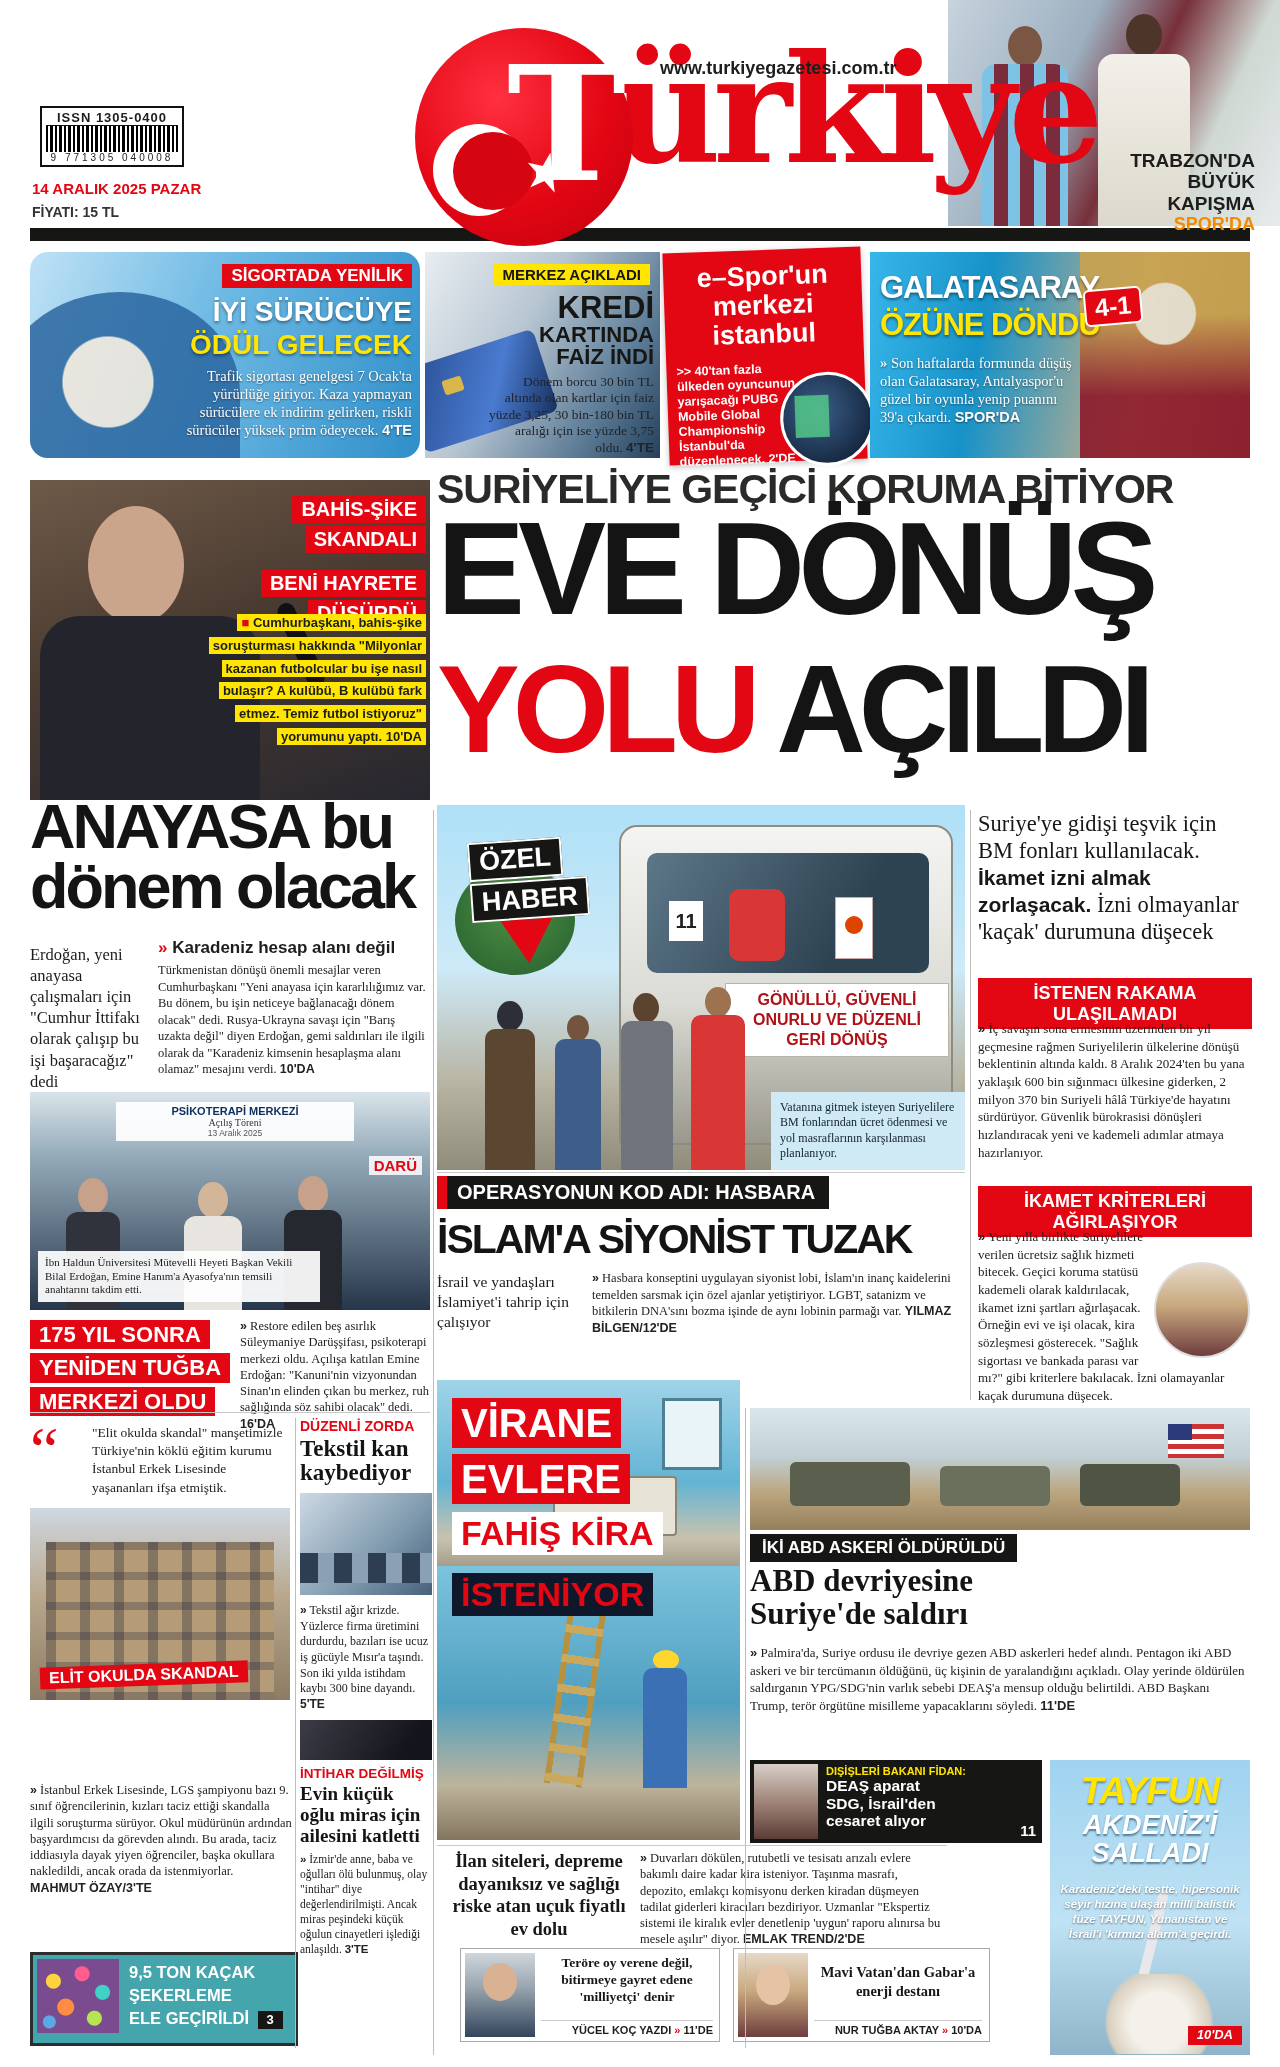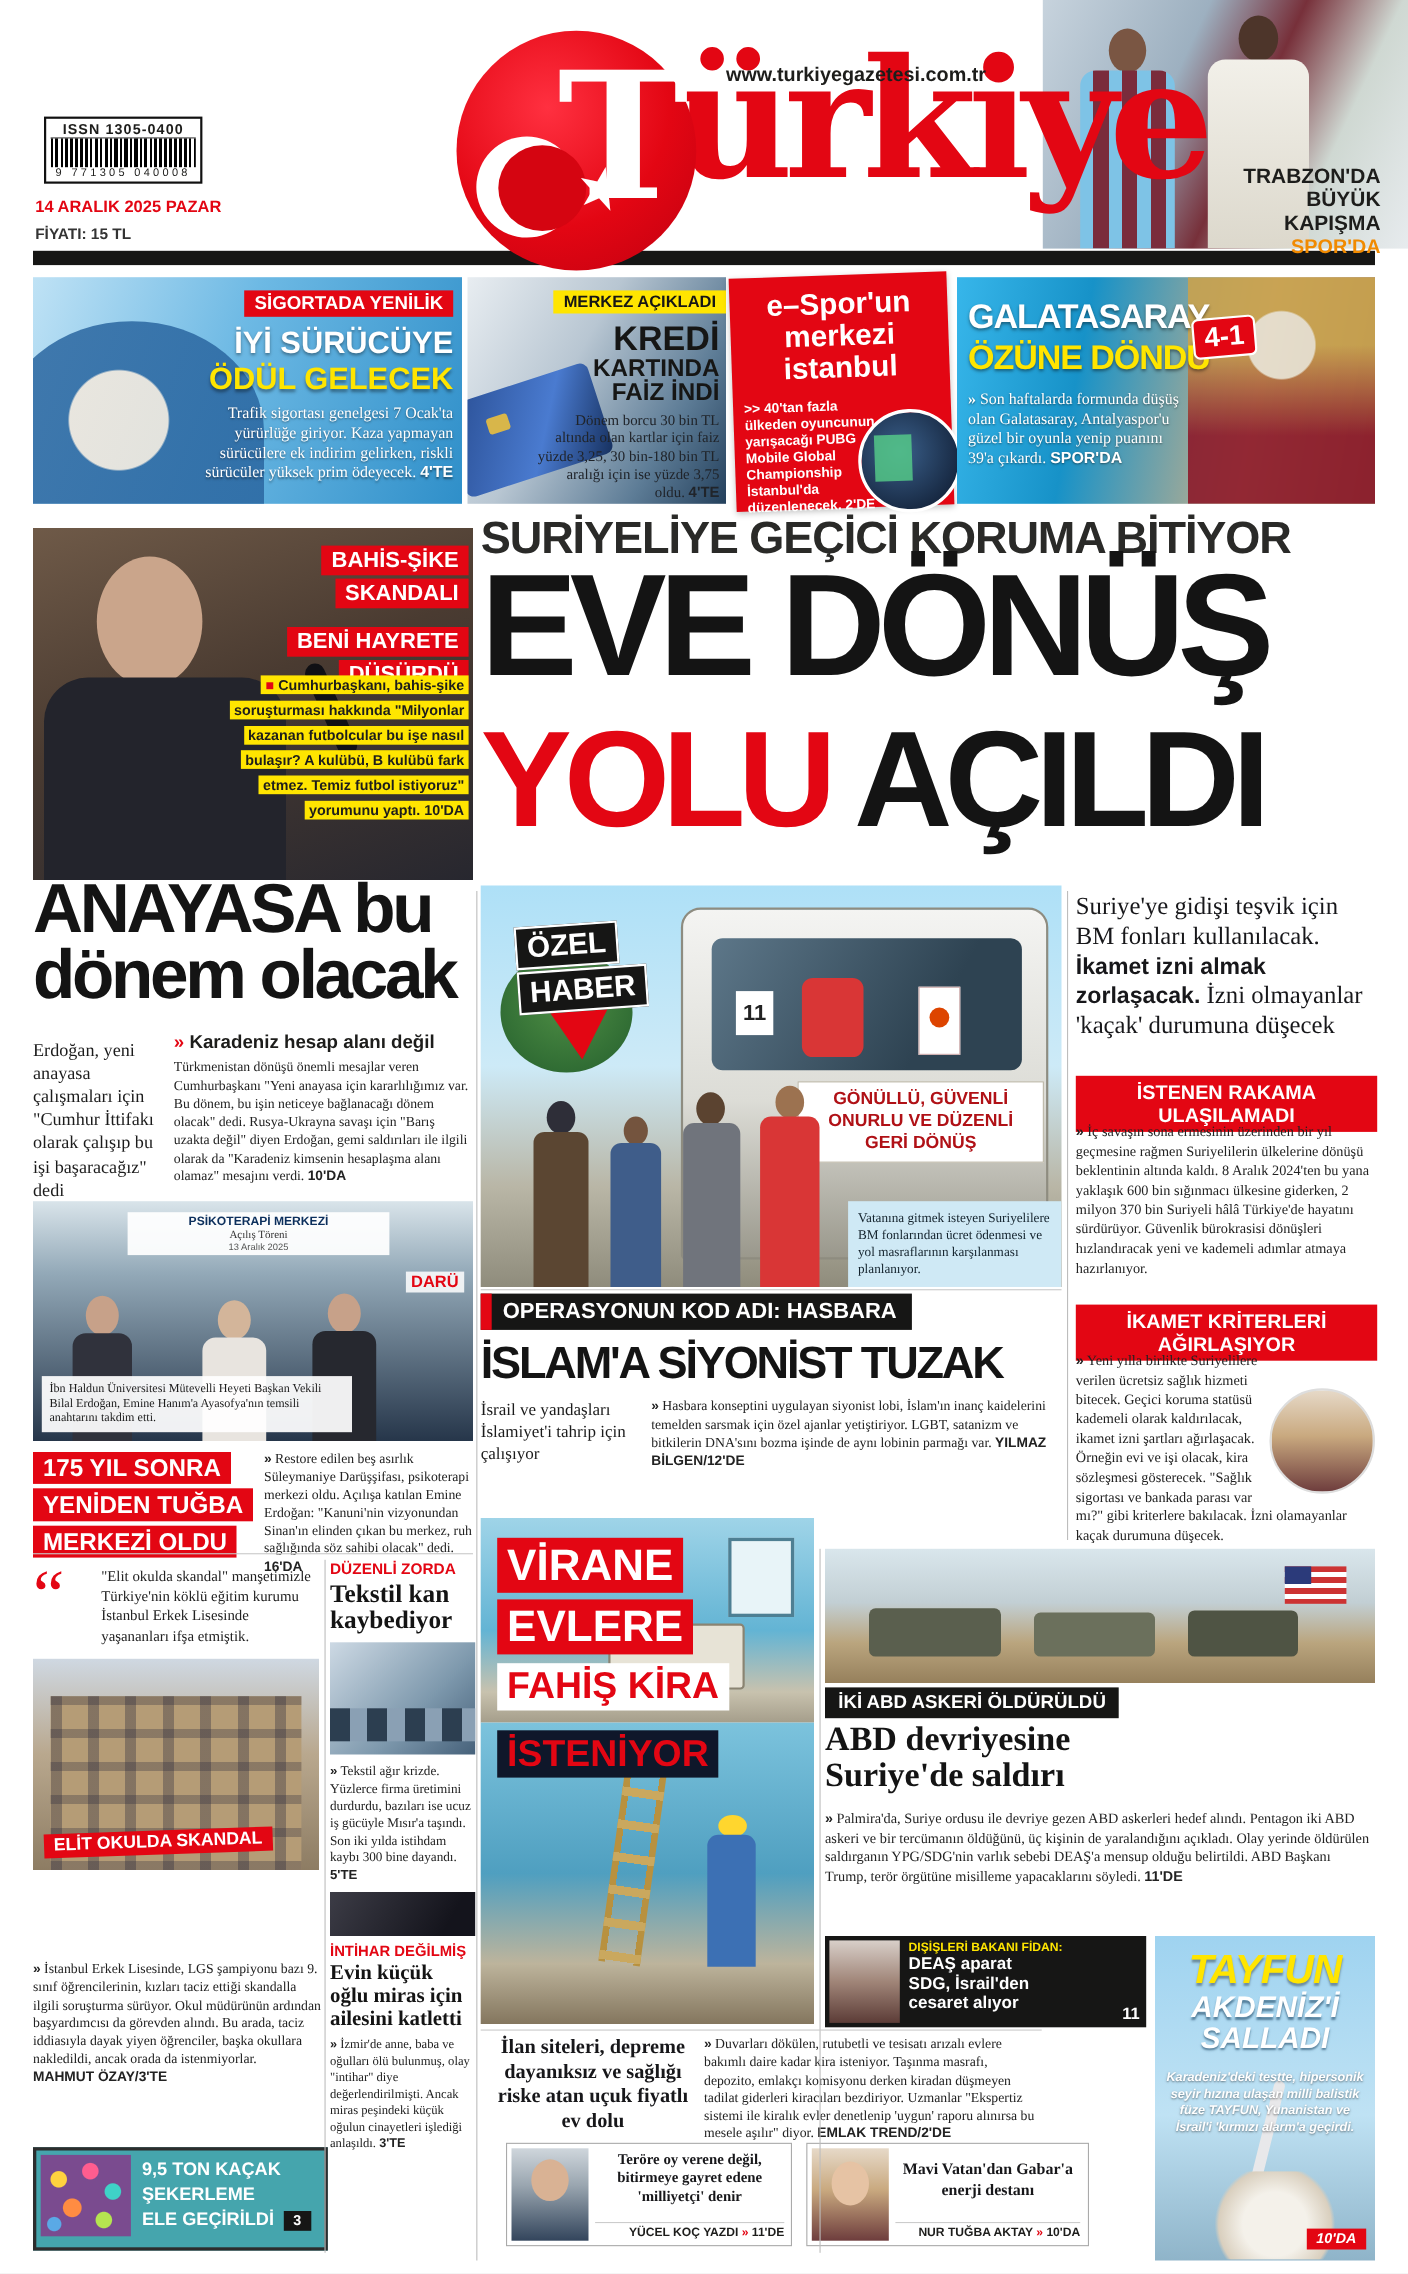--- a/index.html
+++ b/index.html
@@ -18,21 +18,21 @@
   .t-org{color:#f18a00;}
   .badge{display:inline-block;padding:2px 9px;font-weight:900;line-height:1.15;}
   .rt{text-align:right;}
   .ctr{text-align:center;}
   .hairline{background:#c9c9c9;}
   .bignum{line-height:0.96;}
   .yellowline{background:#ffe500;box-decoration-break:clone;-webkit-box-decoration-break:clone;padding:1px 4px;}
   .cap-box{background:rgba(255,255,255,.93);}
   .ph{overflow:hidden;}
   .ph-players{background:linear-gradient(115deg,#c7d3dd 0%,#9db0c0 35%,#77303a 55%,#cfd8d2 75%,#e7ebee 100%);}
-  .ph-family{background:linear-gradient(110deg,#bfe2f5 0%,#6db9e4 45%,#2f8fc9 100%);}
+  .ph-family{background:linear-gradient(110deg,#bfe2f5 0%,#6db9e4 45%,#2f8fc9 100%);border-radius:18px;}
   .ph-kart{background:linear-gradient(120deg,#e8edf1 0%,#b8c6d2 40%,#5d7c96 75%,#24405c 100%);}
   .ph-gamer{background:radial-gradient(circle at 40% 40%,#3a5f8a,#14243c 80%);}
   .ph-gala{background:linear-gradient(100deg,#37b6ea 0%,#1792c8 30%,#c8b08a 70%,#8c6b4e 100%);}
   .ph-erdogan{background:linear-gradient(160deg,#6f5a48 0%,#4a3b31 45%,#27272f 100%);}
   .ph-bus{background:linear-gradient(180deg,#aee0f7 0%,#cdeaf7 45%,#b9b6a6 75%,#8f8c7c 100%);}
   .ph-ceremony{background:linear-gradient(180deg,#d9e4ea 0%,#93a9b8 30%,#26364a 100%);}
   .ph-school{background:linear-gradient(180deg,#cfd8e2 0%,#b9a88e 45%,#8d7c63 100%);}
   .ph-textile{background:linear-gradient(135deg,#cdd9e4 0%,#7e99ad 60%,#46617a 100%);}
   .ph-crime{background:linear-gradient(120deg,#3c3c46,#14141c 80%);}
   .ph-virane1{background:linear-gradient(180deg,#9fd4e8 0%,#63b4d4 55%,#c8c2ae 85%,#a59e8b 100%);}
@@ -92,21 +92,21 @@
     <div class="abs w900 t-yel" style="right:8px;top:77px;font-size:28px;text-shadow:0 2px 3px rgba(0,0,0,.4);">ÖDÜL GELECEK</div>
     <div class="abs rt serif" style="right:8px;top:115px;width:235px;font-size:14.5px;line-height:1.25;color:#fff;text-shadow:0 1px 2px rgba(0,0,0,.5);">
       <span>Trafik sigortası genelgesi 7 Ocak'ta yürürlüğe giriyor. Kaza yapmayan sürücülere ek indirim gelirken, riskli sürücüler yüksek prim ödeyecek.</span>
       <span class="refbold sans">4'TE</span>
     </div>
   </div>
 
   <div class="abs ph ph-kart" style="left:425px;top:252px;width:235px;height:206px;">
     <div class="abs" style="left:-16px;top:96px;width:140px;height:86px;background:linear-gradient(120deg,#274b8f,#4a7bd0 60%,#16305e);border-radius:8px;transform:rotate(-18deg);"></div>
     <div class="abs" style="left:18px;top:126px;width:20px;height:15px;background:#d8b64a;border-radius:3px;transform:rotate(-18deg);"></div>
-    <div class="abs badge b-yel" style="right:0;top:12px;font-size:15px;font-weight:bold;">MERKEZ AÇIKLADI</div>
+    <div class="abs badge b-yel" style="right:10px;top:12px;font-size:15px;font-weight:bold;">MERKEZ AÇIKLADI</div>
     <div class="abs rt w900" style="right:6px;top:40px;line-height:1.02;color:#161615;">
       <div style="font-size:31px;">KREDİ</div>
       <div style="font-size:22px;">KARTINDA</div>
       <div style="font-size:22px;">FAİZ İNDİ</div>
     </div>
     <div class="abs rt serif" style="right:6px;top:122px;width:168px;font-size:13.5px;line-height:1.22;color:#20242a;">
       <span>Dönem borcu 30 bin TL altında olan kartlar için faiz yüzde 3,25, 30 bin-180 bin TL aralığı için ise yüzde 3,75 oldu.</span>
       <span class="refbold sans">4'TE</span>
     </div>
   </div>

